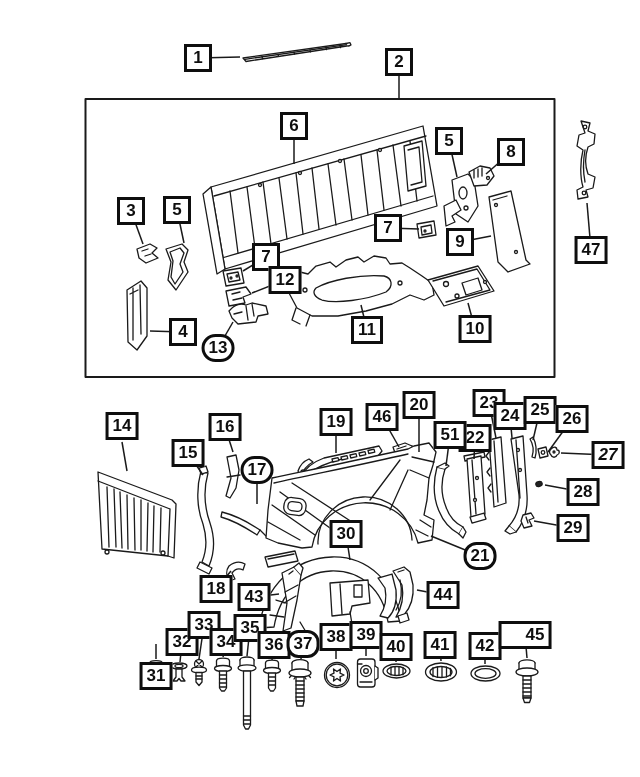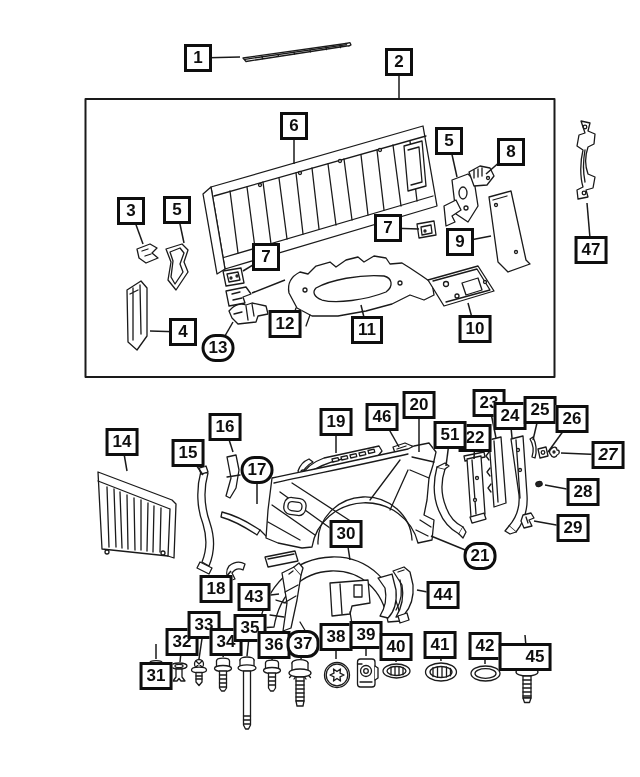--- a/index.html
+++ b/index.html
@@ -402,23 +402,23 @@
       <div class="callout" style="left: 183px; top: 332px;">4</div>
       <div class="callout" style="left: 177px; top: 210px;">5</div>
       <div class="callout" style="left: 449px; top: 141px;">5</div>
       <div class="callout" style="left: 294px; top: 126px;">6</div>
       <div class="callout" style="left: 266px; top: 257px;">7</div>
       <div class="callout" style="left: 388px; top: 228px;">7</div>
       <div class="callout" style="left: 511px; top: 152px;">8</div>
       <div class="callout" style="left: 460px; top: 242px;">9</div>
       <div class="callout" style="left: 475px; top: 329px;">10</div>
       <div class="callout" style="left: 367px; top: 330px;">11</div>
-      <div class="callout" style="left: 285px; top: 280px; margin-top: 44px;">12</div>
+      <div class="callout" style="left: 285px; top: 280px;">12</div>
       <div class="callout" style="left: 218px; top: 348px; border-radius: 14px;">13</div>
-      <div class="callout" style="left: 122px; top: 442px;">14</div>
+      <div class="callout" style="left: 122px; top: 426px;">14</div>
       <div class="callout" style="left: 188px; top: 453px;">15</div>
       <div class="callout" style="left: 225px; top: 427px;">16</div>
       <div class="callout" style="left: 257px; top: 470px; border-radius: 14px;">17</div>
       <div class="callout" style="left: 216px; top: 589px;">18</div>
       <div class="callout" style="left: 336px; top: 422px;">19</div>
       <div class="callout" style="left: 419px; top: 405px;">20</div>
       <div class="callout" style="left: 480px; top: 556px; border-radius: 13px;">21</div>
       <div class="callout" style="left: 475px; top: 438px;">22</div>
       <div class="callout" style="left: 489px; top: 403px;">23</div>
       <div class="callout" style="left: 510px; top: 416px;">24</div>
@@ -435,18 +435,18 @@
       <div class="callout" style="left: 250px; top: 628px;">35</div>
       <div class="callout" style="left: 274px; top: 645px;">36</div>
       <div class="callout" style="left: 303px; top: 644px; border-radius: 12px;">37</div>
       <div class="callout" style="left: 336px; top: 637px;">38</div>
       <div class="callout" style="left: 366px; top: 635px;">39</div>
       <div class="callout" style="left: 396px; top: 647px;">40</div>
       <div class="callout" style="left: 440px; top: 645px;">41</div>
       <div class="callout" style="left: 485px; top: 646px;">42</div>
       <div class="callout" style="left: 254px; top: 597px;">43</div>
       <div class="callout" style="left: 443px; top: 595px;">44</div>
-      <div class="callout" style="left: 525px; top: 657px; padding-left: 24px;">45</div>
+      <div class="callout" style="left: 525px; top: 635px; padding-left: 24px;">45</div>
       <div class="callout" style="left: 382px; top: 417px;">46</div>
       <div class="callout" style="left: 591px; top: 250px;">47</div>
       <div class="callout" style="left: 450px; top: 435px;">51</div>
     </div>
 </div>
 
 </body></html>

